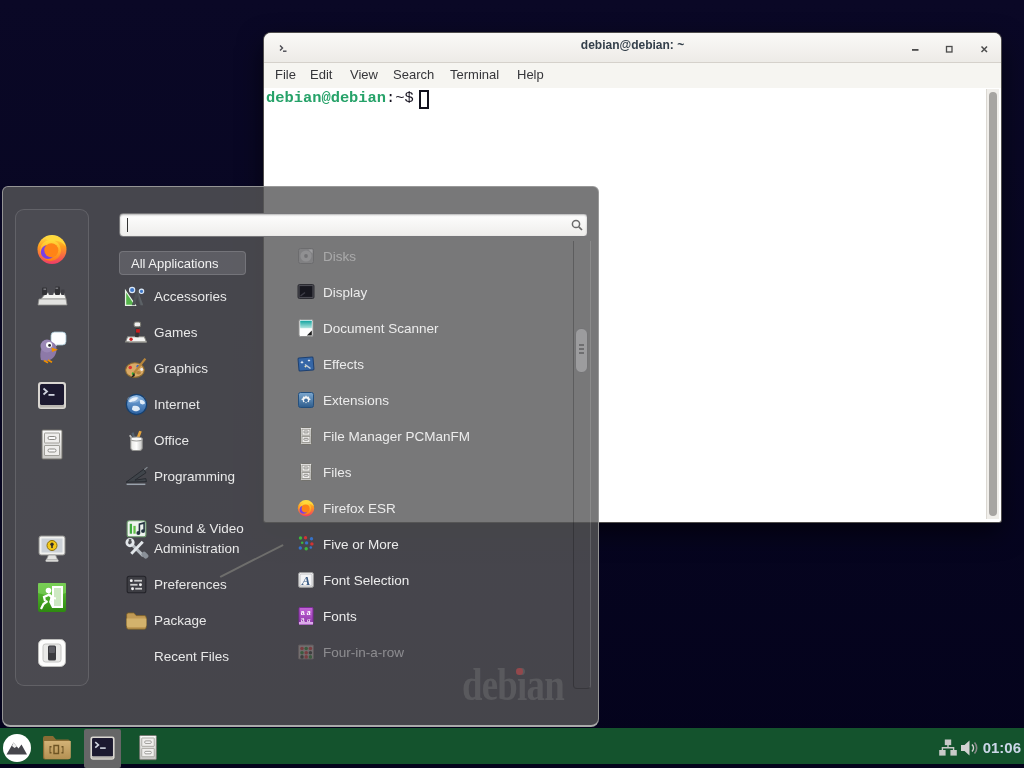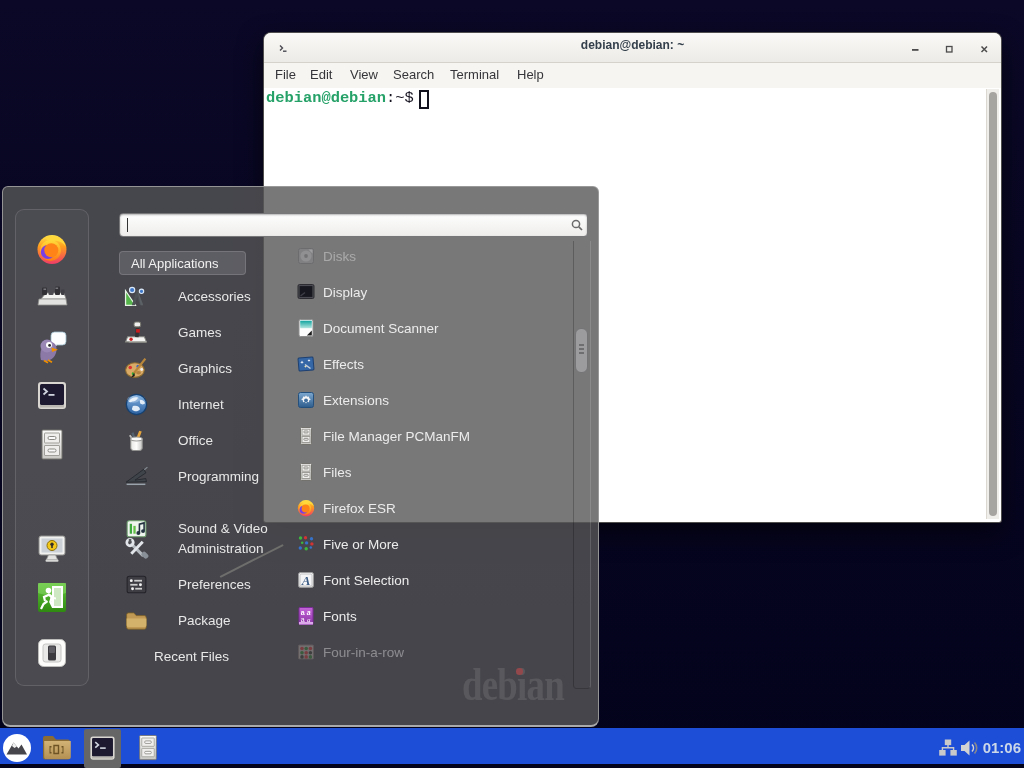--- a/index.html
+++ b/index.html
@@ -24,21 +24,21 @@
   font:15.4px "Liberation Mono",monospace;color:#171421;white-space:pre;}
 #prompt b{color:#26a269;}
 #cursor{position:absolute;left:153.5px;top:1.5px;width:6.5px;height:15.5px;
   border:2px solid #12121e;}
 #ttrack{position:absolute;top:1px;bottom:1px;right:1px;width:12px;
   background:#f0eeea;border-left:1px solid #dbd8d2;}
 #tthumb{position:absolute;top:3px;bottom:3px;right:2px;width:8px;
   background:#a7a5a2;border-radius:4px;}
 
 #bar{position:absolute;left:0;top:728px;width:1024px;height:36px;
-  background:#1d4ed8;}
+  background:#14532d;}
 #clock{position:absolute;right:3px;top:11px;font-size:15px;font-weight:bold;
   color:#ccd7e8;}
 #termbtn{position:absolute;left:84px;top:1px;width:37px;height:39px;
   background:#666667;border-radius:2px;}
 
 #menu{position:absolute;left:2px;top:186px;width:595px;height:538px;
   background:rgba(86,86,88,.8);
   border:1px solid rgba(158,158,158,.9);
   border-bottom:2px solid rgba(176,176,176,.95);
   border-radius:6px 6px 8px 8px;}
@@ -48,21 +48,21 @@
 .sic{position:absolute;left:31px;}
 #search{position:absolute;left:116px;top:26px;width:467px;height:22px;
   background:linear-gradient(#fefefe,#eeedeb);
   border:1px solid #77777a;border-radius:4px;
   box-shadow:inset 0 1px 2px rgba(0,0,0,.3);}
 #scursor{position:absolute;left:7px;top:4px;width:1px;height:14px;background:#333;}
 #allapps{position:absolute;left:116px;top:64px;width:127px;height:24px;
   background:rgba(210,210,215,.17);border:1px solid rgba(255,255,255,.15);
   border-radius:4px;color:#f2f2f2;font-size:13px;line-height:24px;
   padding-left:11px;box-sizing:border-box;}
-.crow{position:absolute;left:121px;height:26px;display:flex;align-items:center;gap:24px;}
+.crow{position:absolute;left:121px;height:26px;display:flex;align-items:center;}
 .crow svg{margin-right:5px;}
 .crow span{color:#e8e8e8;font-size:13.5px;}
 .cat-noicon{padding-left:30px;}
 .arow{position:absolute;left:293px;height:24px;display:flex;align-items:center;}
 .arow svg{margin-right:7px;}
 .arow span{color:#ececec;font-size:13.5px;}
 .dim{opacity:.42;}
 #mtrack{position:absolute;left:570px;top:54px;width:16px;height:447px;
   border-left:1px solid rgba(0,0,0,.22);border-right:1px solid rgba(255,255,255,.14);
   border-bottom:1px solid rgba(0,0,0,.2);border-radius:0 0 4px 4px;}

